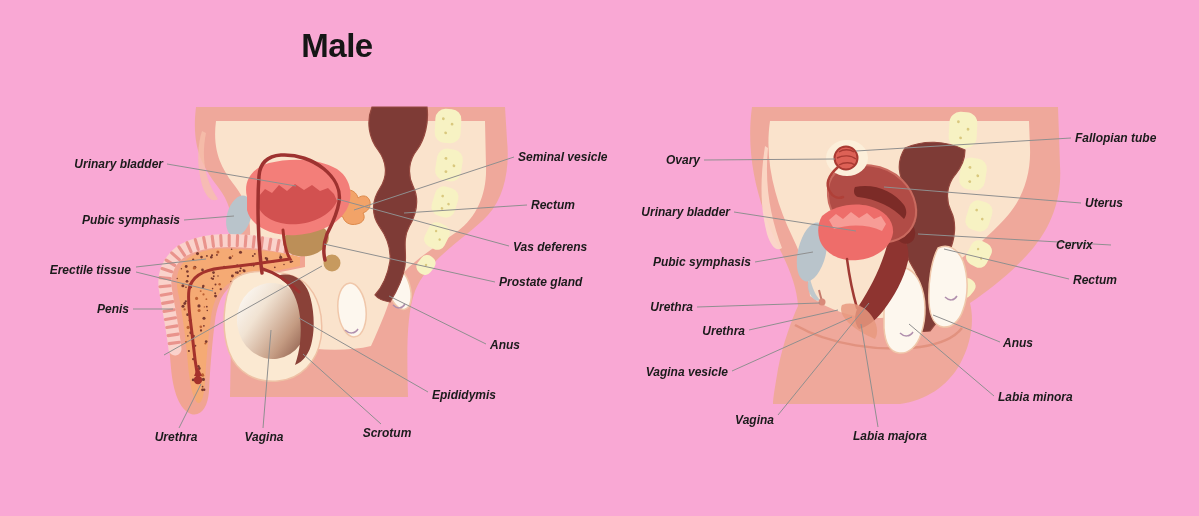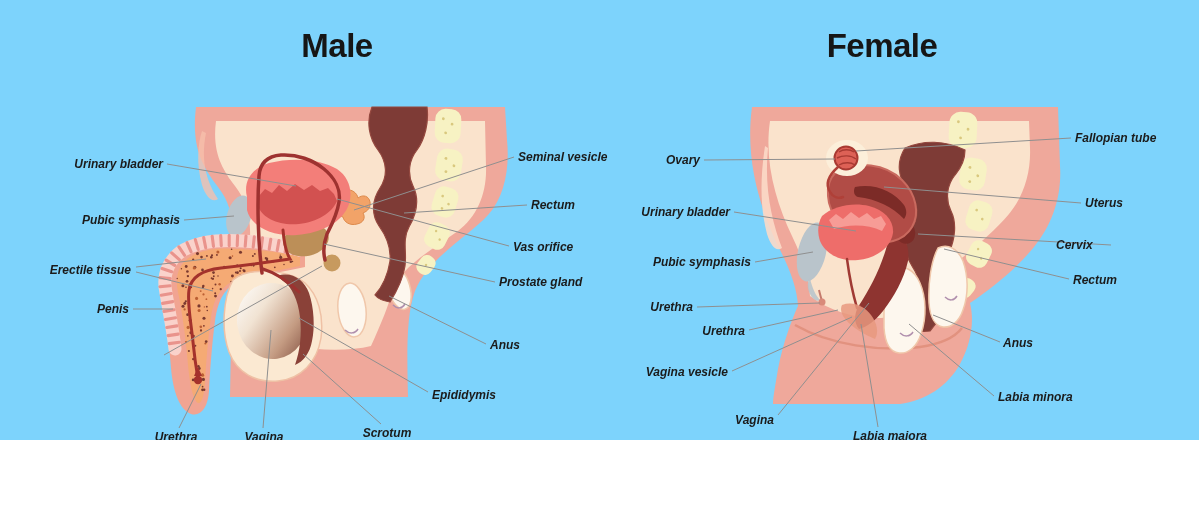--- a/index.html
+++ b/index.html
@@ -1,16 +1,16 @@
 <!DOCTYPE html>
 <html><head>
 <meta charset="utf-8">
 <style>
   html,body{margin:0;padding:0;background:#ffffff;}
-  .canvas{position:relative;width:1199px;height:440px;background:#7dd3fc;overflow:hidden;
+  .canvas{position:relative;width:1199px;height:516px;background:#f9a8d4;overflow:hidden;
           font-family:"Liberation Sans",sans-serif;}
   .fig{position:absolute;left:0;top:0;width:1199px;height:516px;}
   .title{position:absolute;transform:translateX(-50%);font-size:33px;font-weight:600;
          color:#161616;letter-spacing:-0.5px;white-space:nowrap;}
   .lbl{position:absolute;font-size:12px;font-weight:600;color:#1b1b1b;white-space:nowrap;font-style:italic;}
   .lbl.r{transform:translate(-100%,-50%);}
   .lbl.l{transform:translate(0,-50%);}
   .lbl.c{transform:translate(-50%,-50%);}
 </style>
 </head>
@@ -361,32 +361,31 @@
       <line x1="1071" y1="138" x2="856" y2="151"></line>
       <line x1="1081" y1="203" x2="884" y2="187"></line>
       <line x1="1111" y1="245" x2="918" y2="234"></line>
       <line x1="1069" y1="279" x2="944" y2="249"></line>
       <line x1="1000" y1="342" x2="933" y2="315"></line>
       <line x1="994" y1="396" x2="909" y2="324"></line>
     </g>
   </svg>
 
   <div class="title" style="left:337px;top:27px">Male</div>
-  <div class="title" style="left:882px;top:27px">Female</div>
 
   <div class="lbl r" style="left:163px;top:164px">Urinary bladder</div>
   <div class="lbl r" style="left:180px;top:220px">Pubic symphasis</div>
   <div class="lbl r" style="left:131px;top:270px">Erectile tissue</div>
   <div class="lbl r" style="left:129px;top:309px">Penis</div>
   <div class="lbl c" style="left:176px;top:437px">Urethra</div>
   <div class="lbl c" style="left:264px;top:437px">Vagina</div>
   <div class="lbl c" style="left:387px;top:433px">Scrotum</div>
   <div class="lbl l" style="left:518px;top:157px">Seminal vesicle</div>
   <div class="lbl l" style="left:531px;top:205px">Rectum</div>
-  <div class="lbl l" style="left:513px;top:247px">Vas orifice</div>
+  <div class="lbl l" style="left:513px;top:247px">Vas deferens</div>
   <div class="lbl l" style="left:499px;top:282px">Prostate gland</div>
   <div class="lbl l" style="left:490px;top:345px">Anus</div>
   <div class="lbl l" style="left:432px;top:395px">Epididymis</div>
 
   <div class="lbl r" style="left:700px;top:160px">Ovary</div>
   <div class="lbl r" style="left:730px;top:212px">Urinary bladder</div>
   <div class="lbl r" style="left:751px;top:262px">Pubic symphasis</div>
   <div class="lbl r" style="left:693px;top:307px">Urethra</div>
   <div class="lbl r" style="left:745px;top:331px">Urethra</div>
   <div class="lbl r" style="left:728px;top:372px">Vagina vesicle</div>

